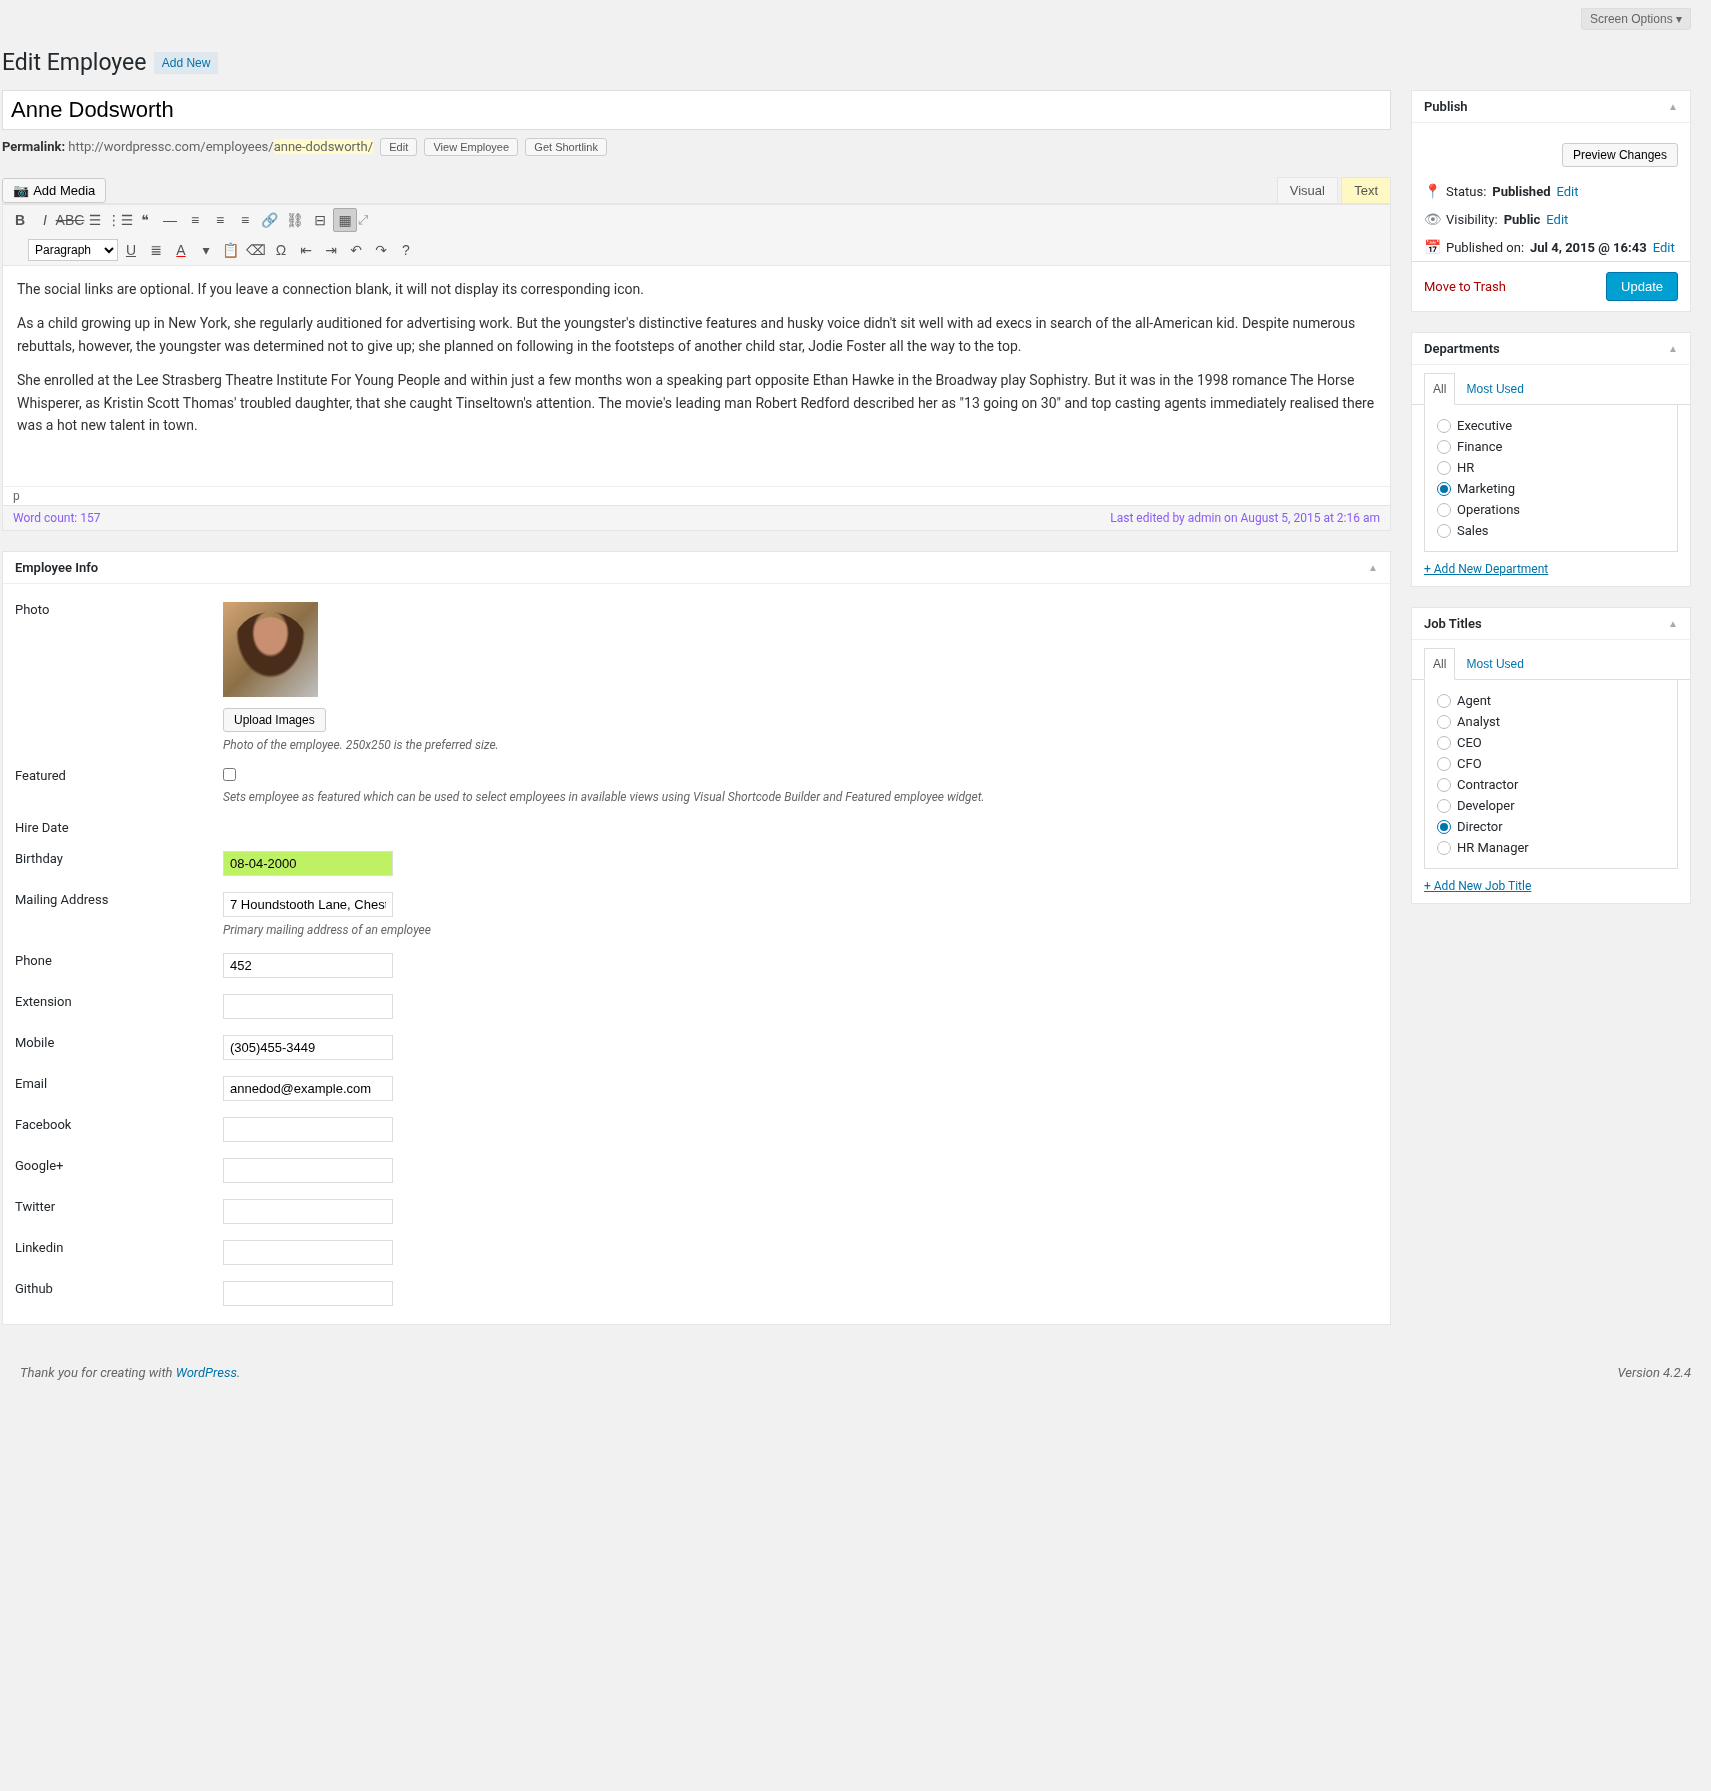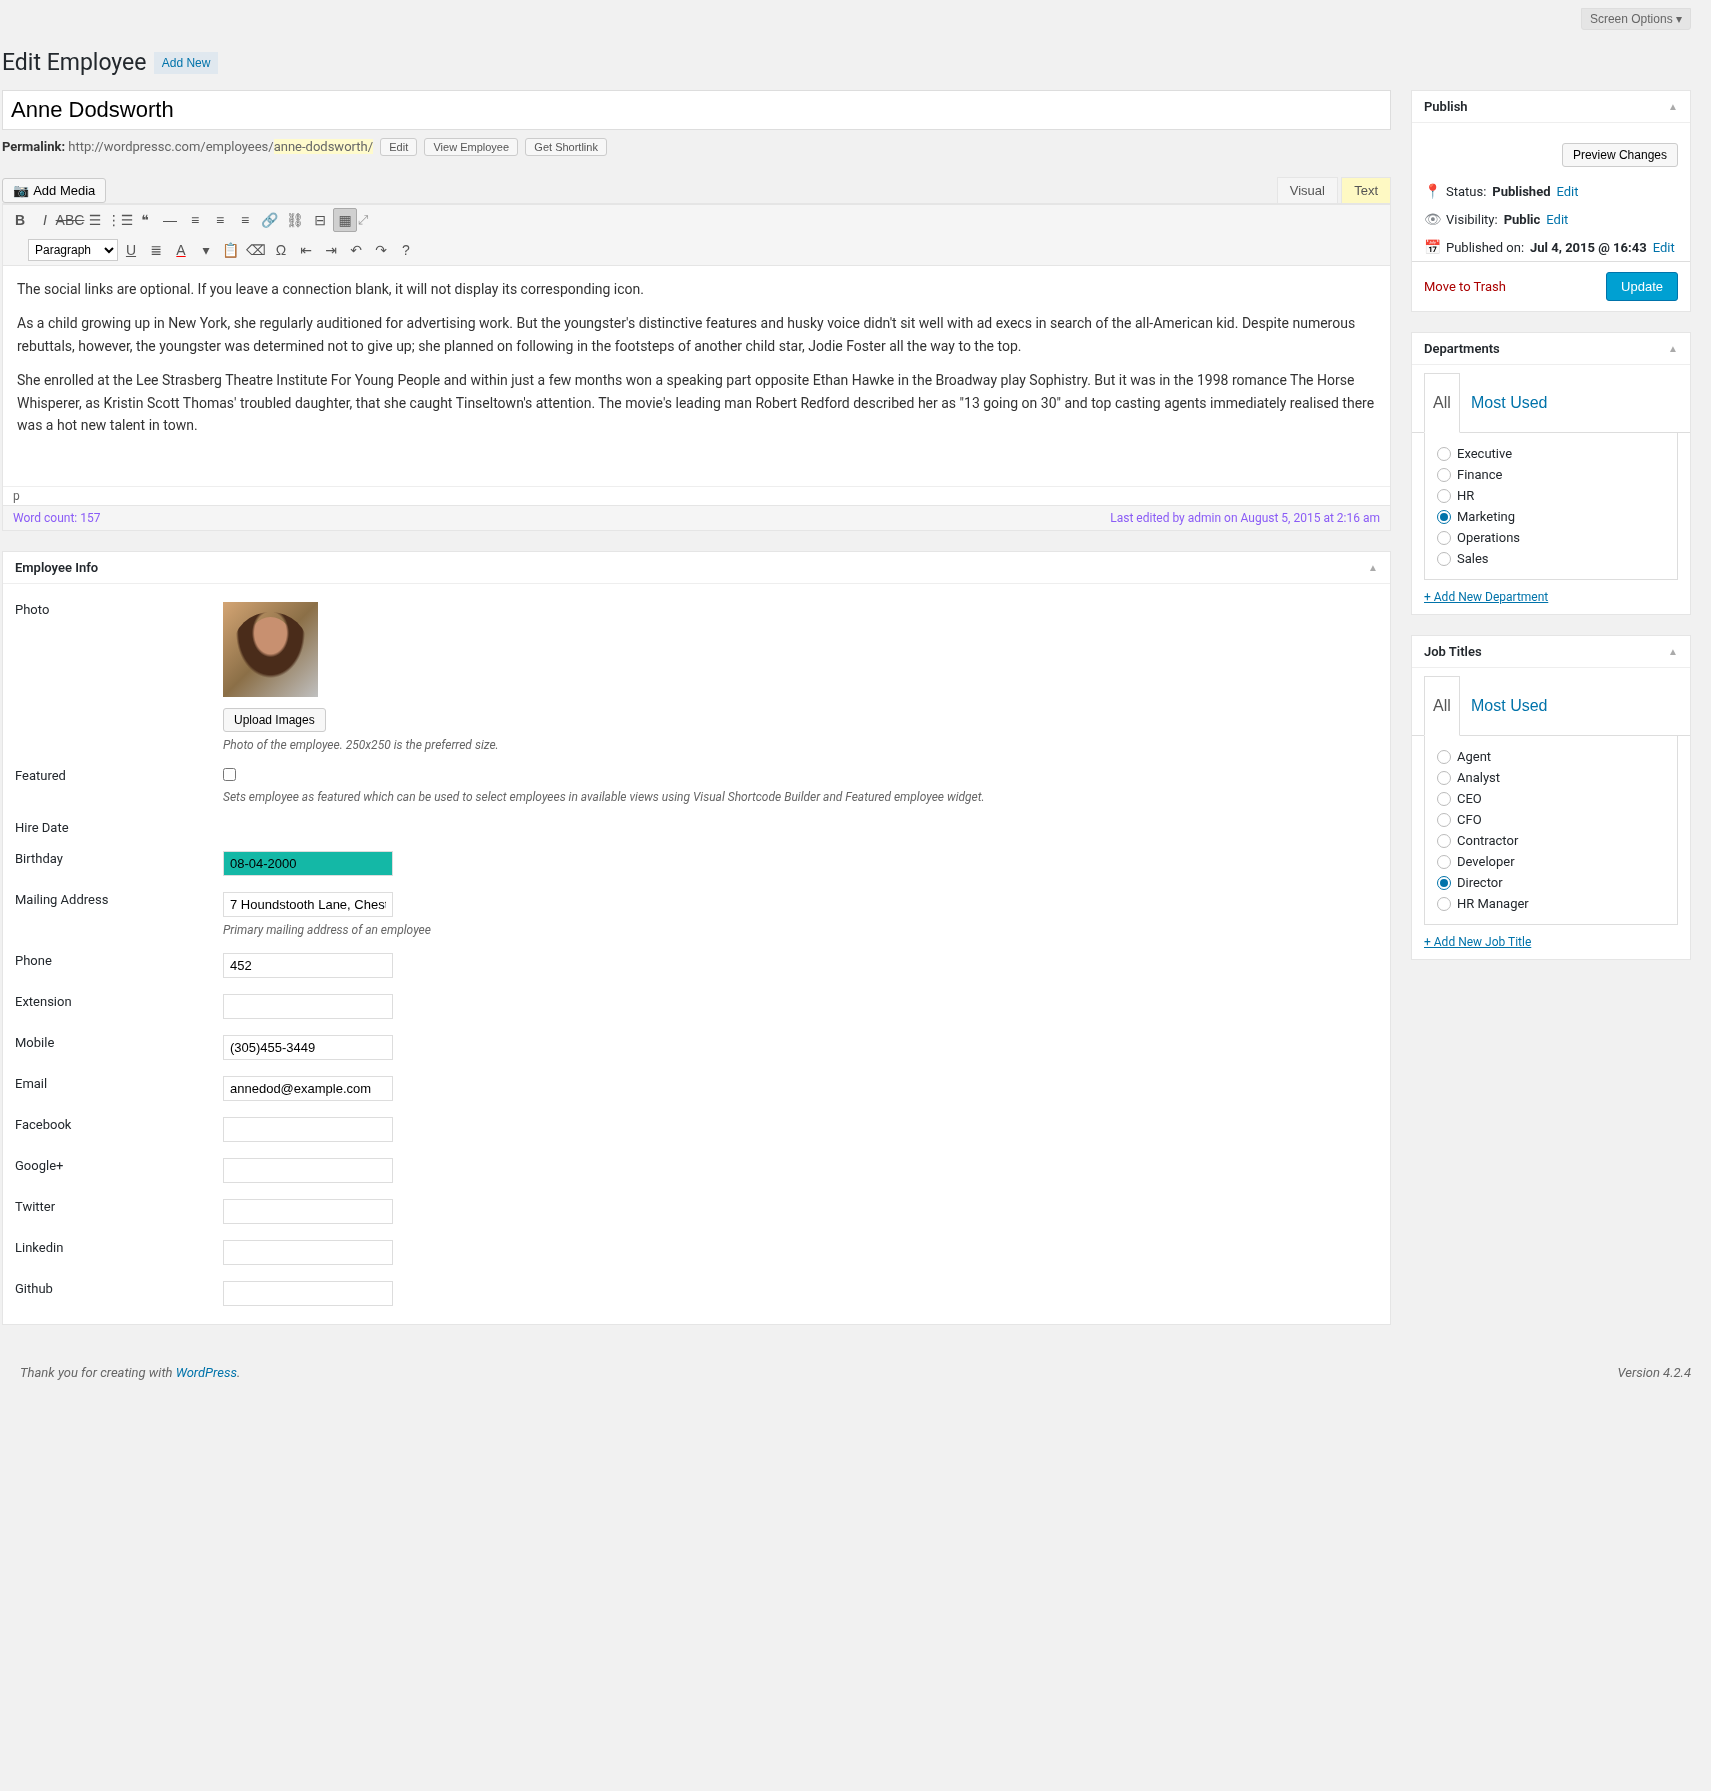--- a/index.html
+++ b/index.html
@@ -34,36 +34,36 @@
 .editor-footer { background: #f5f5f5; border-top: 1px solid #e5e5e5; padding: 5px 10px; font-size: 12px; color: #8b5cf6; display: flex; justify-content: space-between; }
 .postbox { background: #fff; border: 1px solid #e5e5e5; margin-bottom: 20px; }
 .postbox-header { border-bottom: 1px solid #eee; padding: 8px 12px; display: flex; justify-content: space-between; align-items: center; }
 .postbox-header h2 { font-size: 13px; font-weight: 600; }
 .toggle-arrow { color: #aaa; cursor: pointer; font-size: 10px; }
 .postbox-body { padding: 10px 12px; }
 .meta-row { display: flex; padding: 8px 0; font-size: 13px; }
 .meta-label { width: 208px; color: #23282d; }
 .meta-field { flex: 1; }
 .meta-field input[type="text"] { width: 170px; padding: 4px 6px; border: 1px solid #ddd; font-size: 13px; }
-.meta-field input.readonly { background: #14b8a6; }
+.meta-field input.readonly { background: #bef264; }
 .meta-field .help { font-style: italic; color: #666; font-size: 12px; margin-top: 6px; display: block; }
 .photo-box { width: 95px; height: 95px; background: linear-gradient(135deg, #d4a574 0%, #8b6f47 50%, #c0c0c0 100%); display: inline-block; margin-bottom: 8px; position:relative; overflow:hidden;}
 .photo-box::before { content:""; position:absolute; left:25px; top:15px; width:45px; height:50px; background:#c89070; border-radius:50% 50% 40% 40%; }
 .photo-box::after { content:""; position:absolute; left:10px; top:10px; width:75px; height:70px; background:radial-gradient(ellipse at 50% 30%, transparent 30%, #4a2c1a 35%, #4a2c1a 60%, transparent 65%); border-radius:50%;}
 .upload-btn { background: #f7f7f7; border: 1px solid #ccc; padding: 4px 10px; font-size: 12px; cursor: pointer; border-radius: 3px; display: block; }
 .publish-body { padding: 10px 0 0 0; }
 .publish-row { padding: 6px 12px; font-size: 13px; display: flex; align-items: center; gap: 6px; }
 .publish-row .icon { color: #82878c; width: 16px; font-size: 14px; }
 .publish-actions { border-top: 1px solid #ddd; padding: 10px 12px; display: flex; justify-content: space-between; align-items: center; }
 .trash-link { color: #a00; font-size: 13px; }
 .update-btn { background: #00a0d2; border: 1px solid #0073aa; color: #fff; padding: 6px 14px; font-size: 13px; border-radius: 3px; cursor: pointer; }
 .preview-row { text-align: right; padding: 10px 12px; }
 .preview-btn { background: #f7f7f7; border: 1px solid #ccc; padding: 4px 10px; font-size: 12px; cursor: pointer; border-radius: 3px; }
 .cat-tabs { border-bottom: 1px solid #ddd; padding: 0 12px; }
-.cat-tabs button { background: #fff; border: 1px solid #ddd; border-bottom: 1px solid #fff; padding: 20px 8px; font-size: 16px; color: #555; cursor: pointer; margin-bottom: -1px; }
+.cat-tabs button { background: #fff; border: 1px solid #ddd; border-bottom: 1px solid #fff; padding: 8px 8px; font-size: 12px; color: #555; cursor: pointer; margin-bottom: -1px; }
 .cat-tabs button.link-style { border: none; color: #0073aa; background: transparent; }
 .cat-list { padding: 10px 12px; border:1px solid #ddd; border-top:none; margin: 0 12px 10px 12px;}
 .cat-item { display: flex; align-items: center; gap: 6px; padding: 3px 0; font-size: 13px; }
 .cat-radio { width: 14px; height: 14px; border: 1px solid #bbb; border-radius: 50%; display: inline-block; position: relative; }
 .cat-radio.checked { border-color: #0073aa; }
 .cat-radio.checked::after { content: ""; width: 8px; height: 8px; background: #0073aa; border-radius: 50%; position: absolute; top: 2px; left: 2px; }
 .add-new-link { color: #0073aa; font-size: 12px; text-decoration: underline; padding: 0 12px 10px; display: block; }
 .footer { padding: 20px; font-size: 13px; font-style: italic; color: #666; display: flex; justify-content: space-between; }
 .footer a { font-style: italic; }
 .expand-icon { float: right; color: #999; cursor: pointer; padding-right: 6px;}

